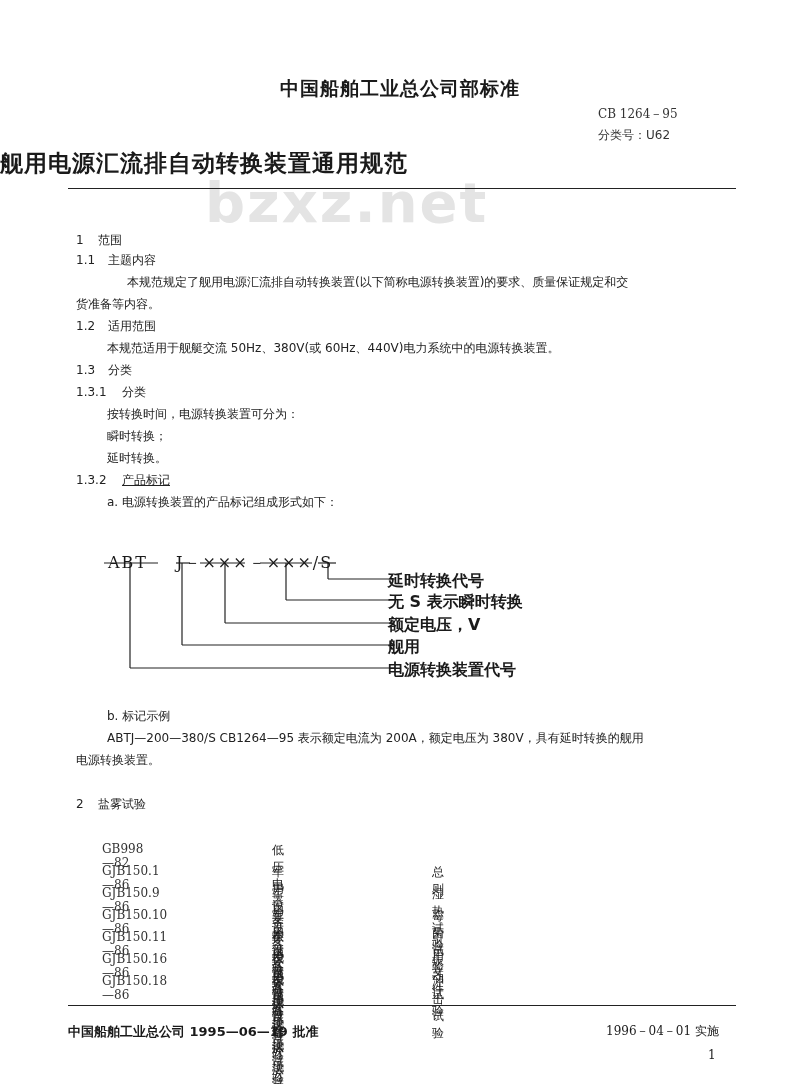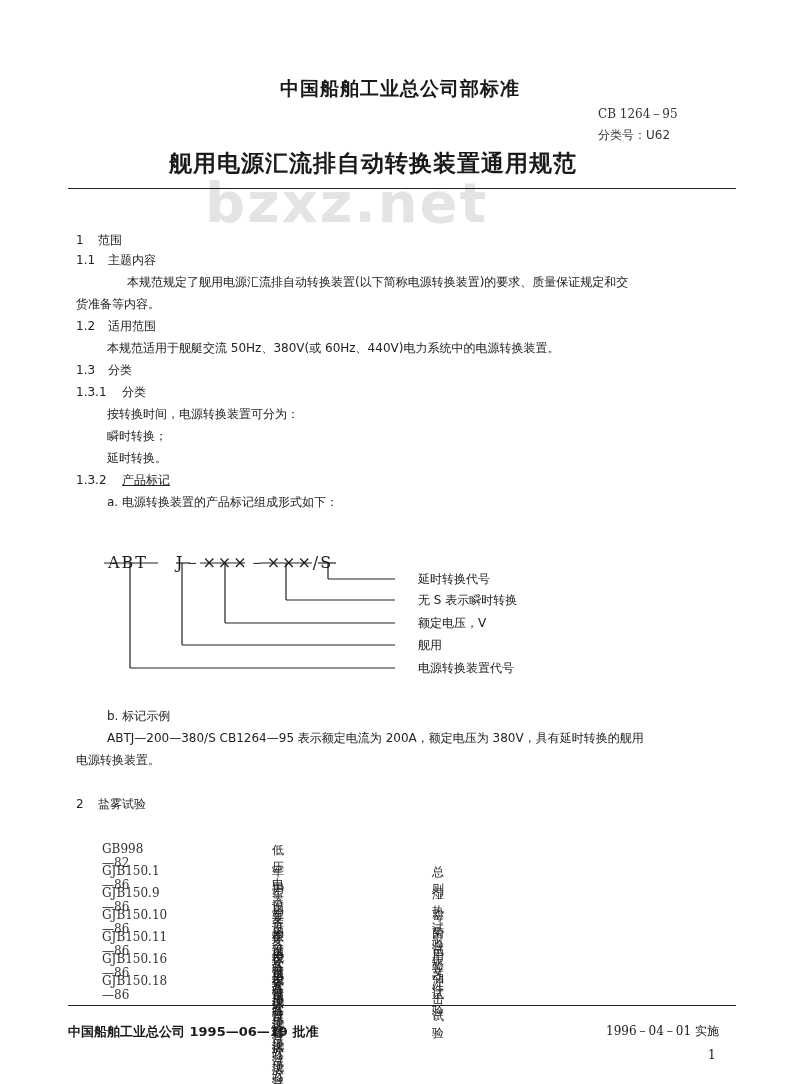--- a/index.html
+++ b/index.html
@@ -9,35 +9,35 @@
     color: #1a1a1a;
   }
   .abs { position: absolute; white-space: nowrap; }
   .org-title {
     left: 0; width: 800px; top: 76px; text-align: center;
     font-family: "DejaVu Sans", sans-serif; font-weight: bold; font-size: 19px; letter-spacing: 1px;
   }
   .std-code { left: 598px; top: 106px; font-size: 12px; color: #333; }
   .class-code { left: 598px; top: 127px; font-size: 12px; color: #333; font-family: "DejaVu Sans", sans-serif; }
   .doc-title {
-    left: 0; width: 746px; top: 148px; text-align: center;
+    left: 0; width: 746px; top: 148px; 
     font-family: "DejaVu Sans", sans-serif; font-weight: bold; font-size: 23px; letter-spacing: 1px;
   }
   .watermark {
     left: 205px; top: 170px; font-family: "DejaVu Sans", sans-serif; font-weight: bold;
     font-size: 56px; color: #e4e4e4; letter-spacing: 2px; z-index: 0;
   }
   .rule { position: absolute; height: 0; border-top: 1.5px solid #222; }
   .rule-top { left: 68px; width: 668px; top: 188px; }
   .rule-bottom { left: 68px; width: 668px; top: 1005px; }
   .t { font-family: "DejaVu Sans", sans-serif; font-size: 12px; color: #222; z-index: 1; }
   .num { display: inline-block; min-width: 40px; }
   .diagram { position: absolute; left: 90px; top: 535px; width: 460px; height: 145px; }
   .diagram .code { position: absolute; font-size: 16px; top: 18px; letter-spacing: 2px; }
-  .diagram .label { position: absolute; left: 328px; font-family: "DejaVu Sans", sans-serif; font-size: 12px; }
+  .diagram .label { position: absolute; left: 298px; font-family: "DejaVu Sans", sans-serif; font-size: 16px; font-weight: bold; }
   .ref-row { position: absolute; left: 102px; font-size: 12px; }
   .ref-row .code { position: absolute; left: 0; color: #333; }
   .ref-row .title { position: absolute; left: 170px; font-family: "DejaVu Sans", sans-serif; }
   .ref-row .sub { position: absolute; left: 330px; font-family: "DejaVu Sans", sans-serif; }
   .footer-left { left: 68px; top: 1023px; font-family: "DejaVu Sans", sans-serif; font-weight: bold; font-size: 13px; }
   .footer-right { left: 606px; top: 1023px; font-size: 12px; }
   .page-num { left: 708px; top: 1048px; font-size: 12px; }
 </style>
 </head>
 <body>

